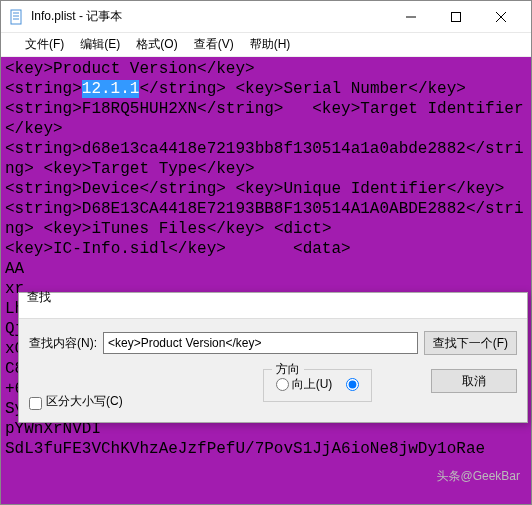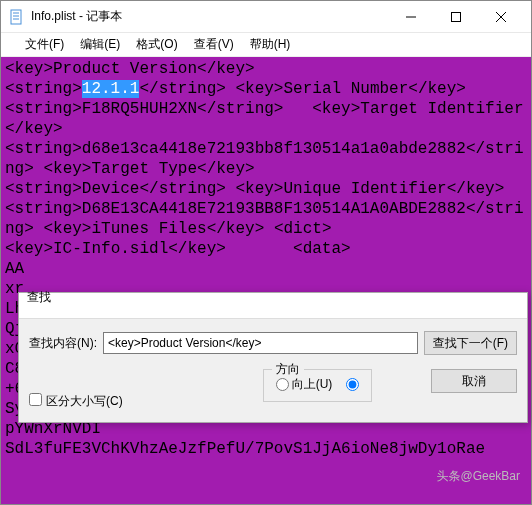--- a/index.html
+++ b/index.html
@@ -46,21 +46,21 @@
 }
 .find-body { padding: 12px 10px 12px 10px; }
 .find-row { display: flex; align-items: center; gap: 6px; }
 .find-label { white-space: nowrap; }
 .find-input { flex: 1; height: 22px; border: 1px solid #7a7a7a; padding: 0 4px; font-size: 12px; font-family: "Microsoft YaHei", sans-serif; }
 .btn {
   min-width: 86px; height: 24px; border: 1px solid #adadad; background: #e1e1e1;
   font-size: 12px; cursor: pointer; padding: 0 8px;
 }
 .find-lower { display: flex; align-items: flex-start; margin-top: 14px; gap: 20px; }
-.cb-wrap { display: flex; align-items: flex-start; gap: 4px; margin-top: 24px; }
+.cb-wrap { display: flex; align-items: flex-end; gap: 4px; margin-top: 24px; }
 .dir-group { border: 1px solid #ccc; padding: 6px 12px 8px 12px; position: relative; margin-left: 120px; }
 .dir-legend { position: absolute; top: -9px; left: 8px; background: #f0f0f0; padding: 0 4px; font-size: 12px; }
 .radio-row { display: flex; gap: 14px; }
 .radio-item { display: flex; align-items: center; gap: 3px; }
 .right-col { display: flex; flex-direction: column; gap: 14px; margin-left: auto; }
 .watermark {
   position: absolute; right: 12px; bottom: 20px; font-size: 12px; color: #bbb; pointer-events: none;
 }
 </style>
 </head>

